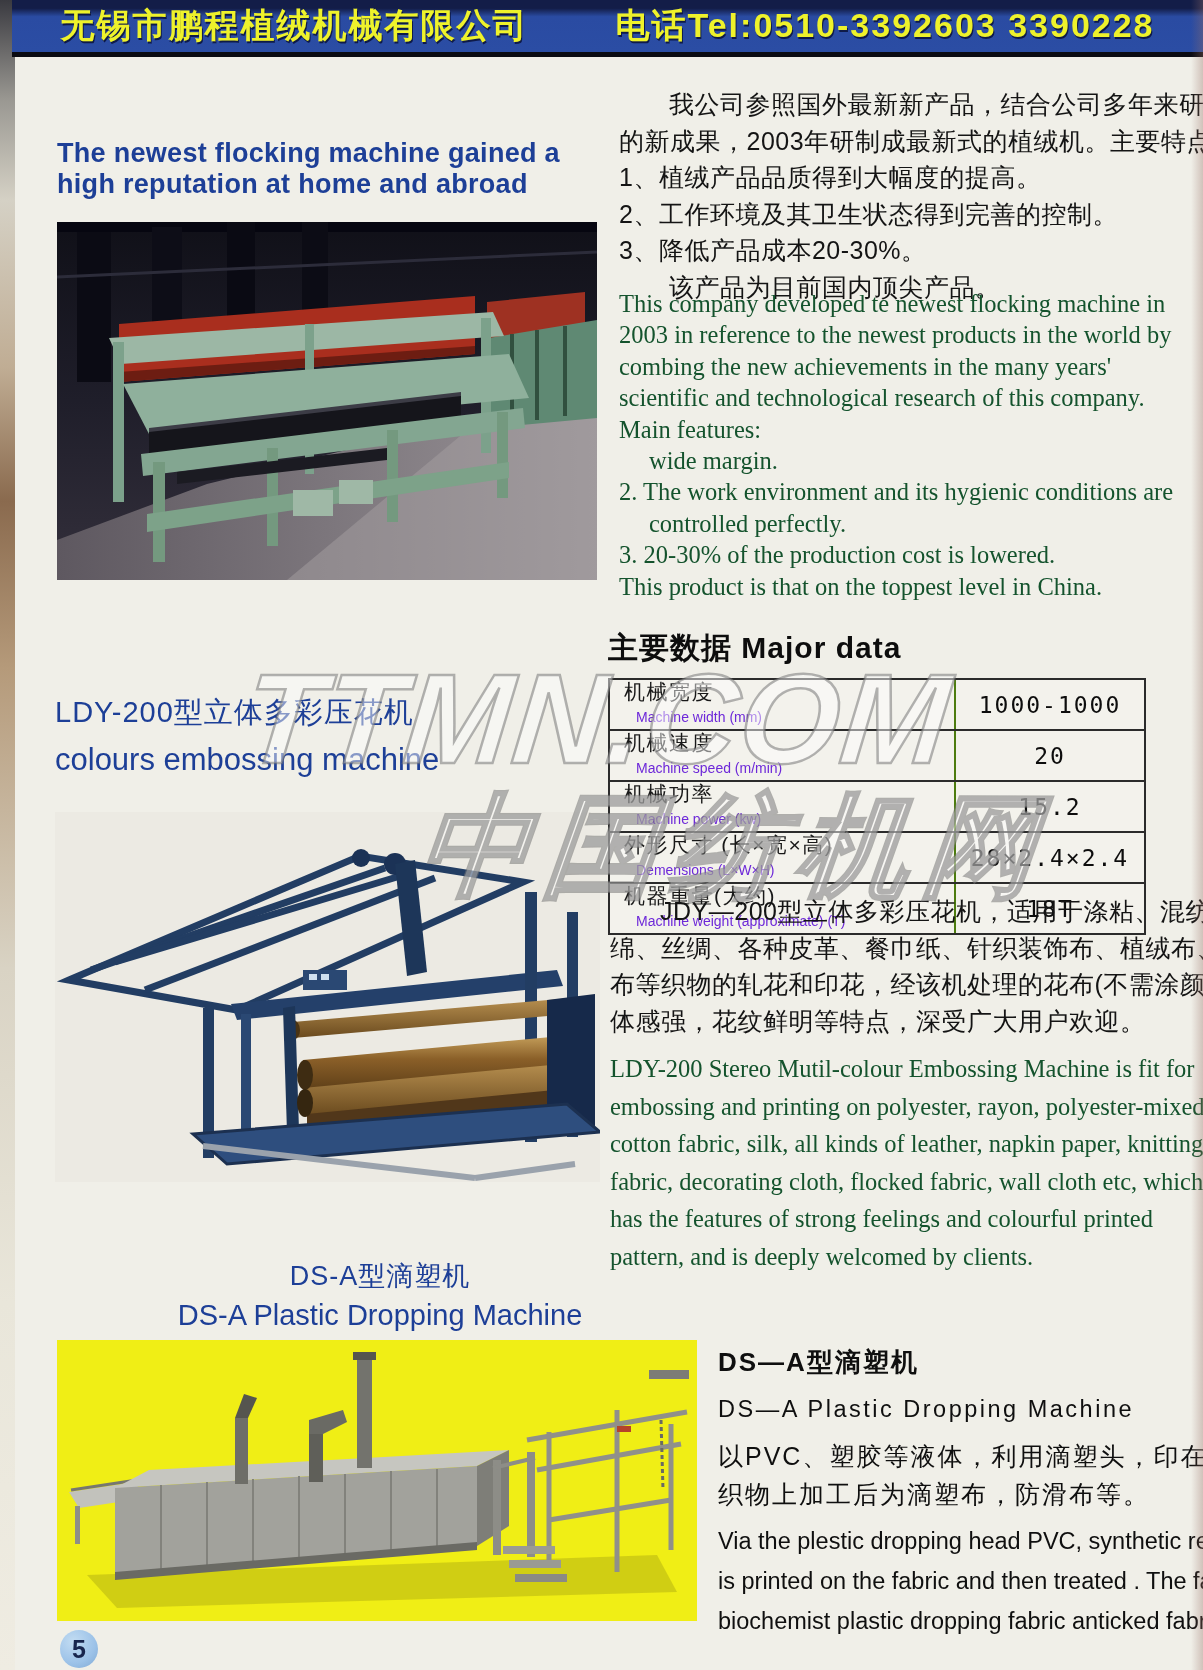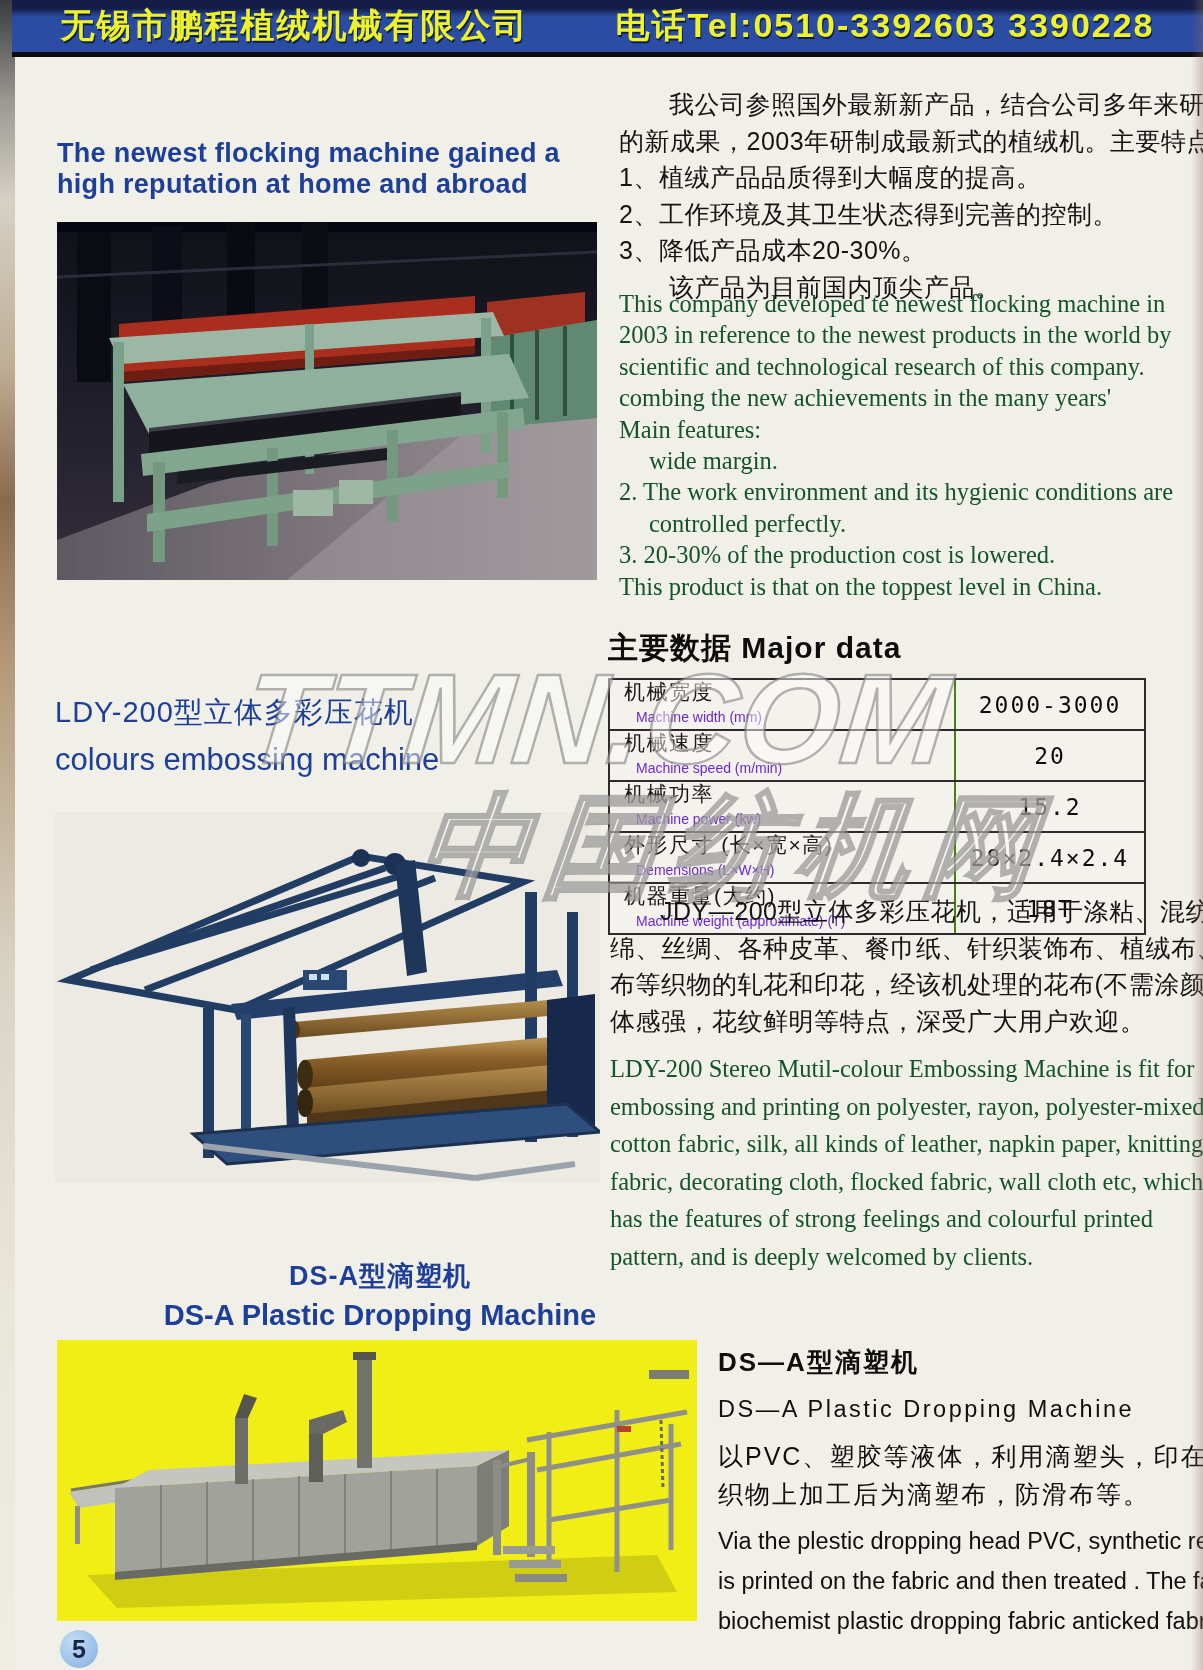--- a/index.html
+++ b/index.html
@@ -49,21 +49,21 @@
 
   
   .ldy-title { left:55px; top:693px; color:#1d3f97; font-weight:normal; }
   .ldy-t1 { font-size:29px; letter-spacing:1px; margin-bottom:8px; }
   .ldy-t2 { font-size:31px; line-height:37px; }
   .ldy-photo { left:55px; top:812px; width:545px; height:370px; }
   .jdy-cn { left:610px; top:893px; width:545px; }
   .ldy-en { left:610px; top:1050px; width:548px; line-height:37.6px; }
 
   
-  .dsa-caption { left:130px; top:1258px; width:500px; text-align:center; color:#1d3f97; font-weight:bold; }
+  .dsa-caption { left:130px; top:1258px; width:500px; text-align:center; color:#1d3f97; font-weight:normal; }
   .dsa-c1 { font-size:27px; letter-spacing:1px; }
   .dsa-c2 { font-size:29px; margin-top:5px; }
   .dsa-photo { left:57px; top:1340px; width:640px; height:281px; }
   .dsa-right { left:718px; top:1345px; width:478px; color:#0f0f0f; }
   .dsa-d1 { font-size:26px; font-weight:bold; letter-spacing:2px; }
   .dsa-d2 { font-size:23.5px; font-weight:normal; letter-spacing:2.5px; margin-top:16px; white-space:nowrap; }
   .dsa-dcn { font-size:25px; letter-spacing:2px; line-height:38px; margin-top:14px; white-space:nowrap; }
   .dsa-den { font-size:23.5px; line-height:40px; margin-top:8px; white-space:nowrap; }
 
   
@@ -150,42 +150,42 @@
     <div>的新成果，2003年研制成最新式的植绒机。主要特点:</div>
     <div>1、植绒产品品质得到大幅度的提高。</div>
     <div>2、工作环境及其卫生状态得到完善的控制。</div>
     <div>3、降低产品成本20-30%。</div>
     <div class="indent2">该产品为目前国内顶尖产品。</div>
   </div>
 
   <div class="abs en-para flock-en">
     <div>This company developed te newest flocking machine in</div>
     <div>2003 in reference to the newest products in the world by</div>
+    <div>combing the new achievements in the many years'</div>
     <div>scientific and technological research of this company.</div>
-    <div>combing the new achievements in the many years'</div>
     <div>Main features:</div>
     <div class="indent1">wide margin.</div>
     <div>2. The work environment and its hygienic conditions are</div>
     <div class="indent1">controlled perfectly.</div>
     <div>3. 20-30% of the production cost is lowered.</div>
     <div>This product is that on the toppest level in China.</div>
   </div>
 
   <div class="abs major-title">
     <span>主要数据</span>
     <span>Major data</span>
   </div>
 
   <div class="abs spec-table">
     <div class="spec-row">
       <div class="spec-label">
         <div class="spec-cn">机械宽度</div>
         <div class="spec-en">Machine width (mm)</div>
       </div>
-      <div class="spec-value">2000-3000</div>
+      <div class="spec-value">1000-1000</div>
     </div>
     <div class="spec-row">
       <div class="spec-label">
         <div class="spec-cn">机械速度</div>
         <div class="spec-en">Machine speed (m/min)</div>
       </div>
       <div class="spec-value">20</div>
     </div>
     <div class="spec-row">
       <div class="spec-label">

